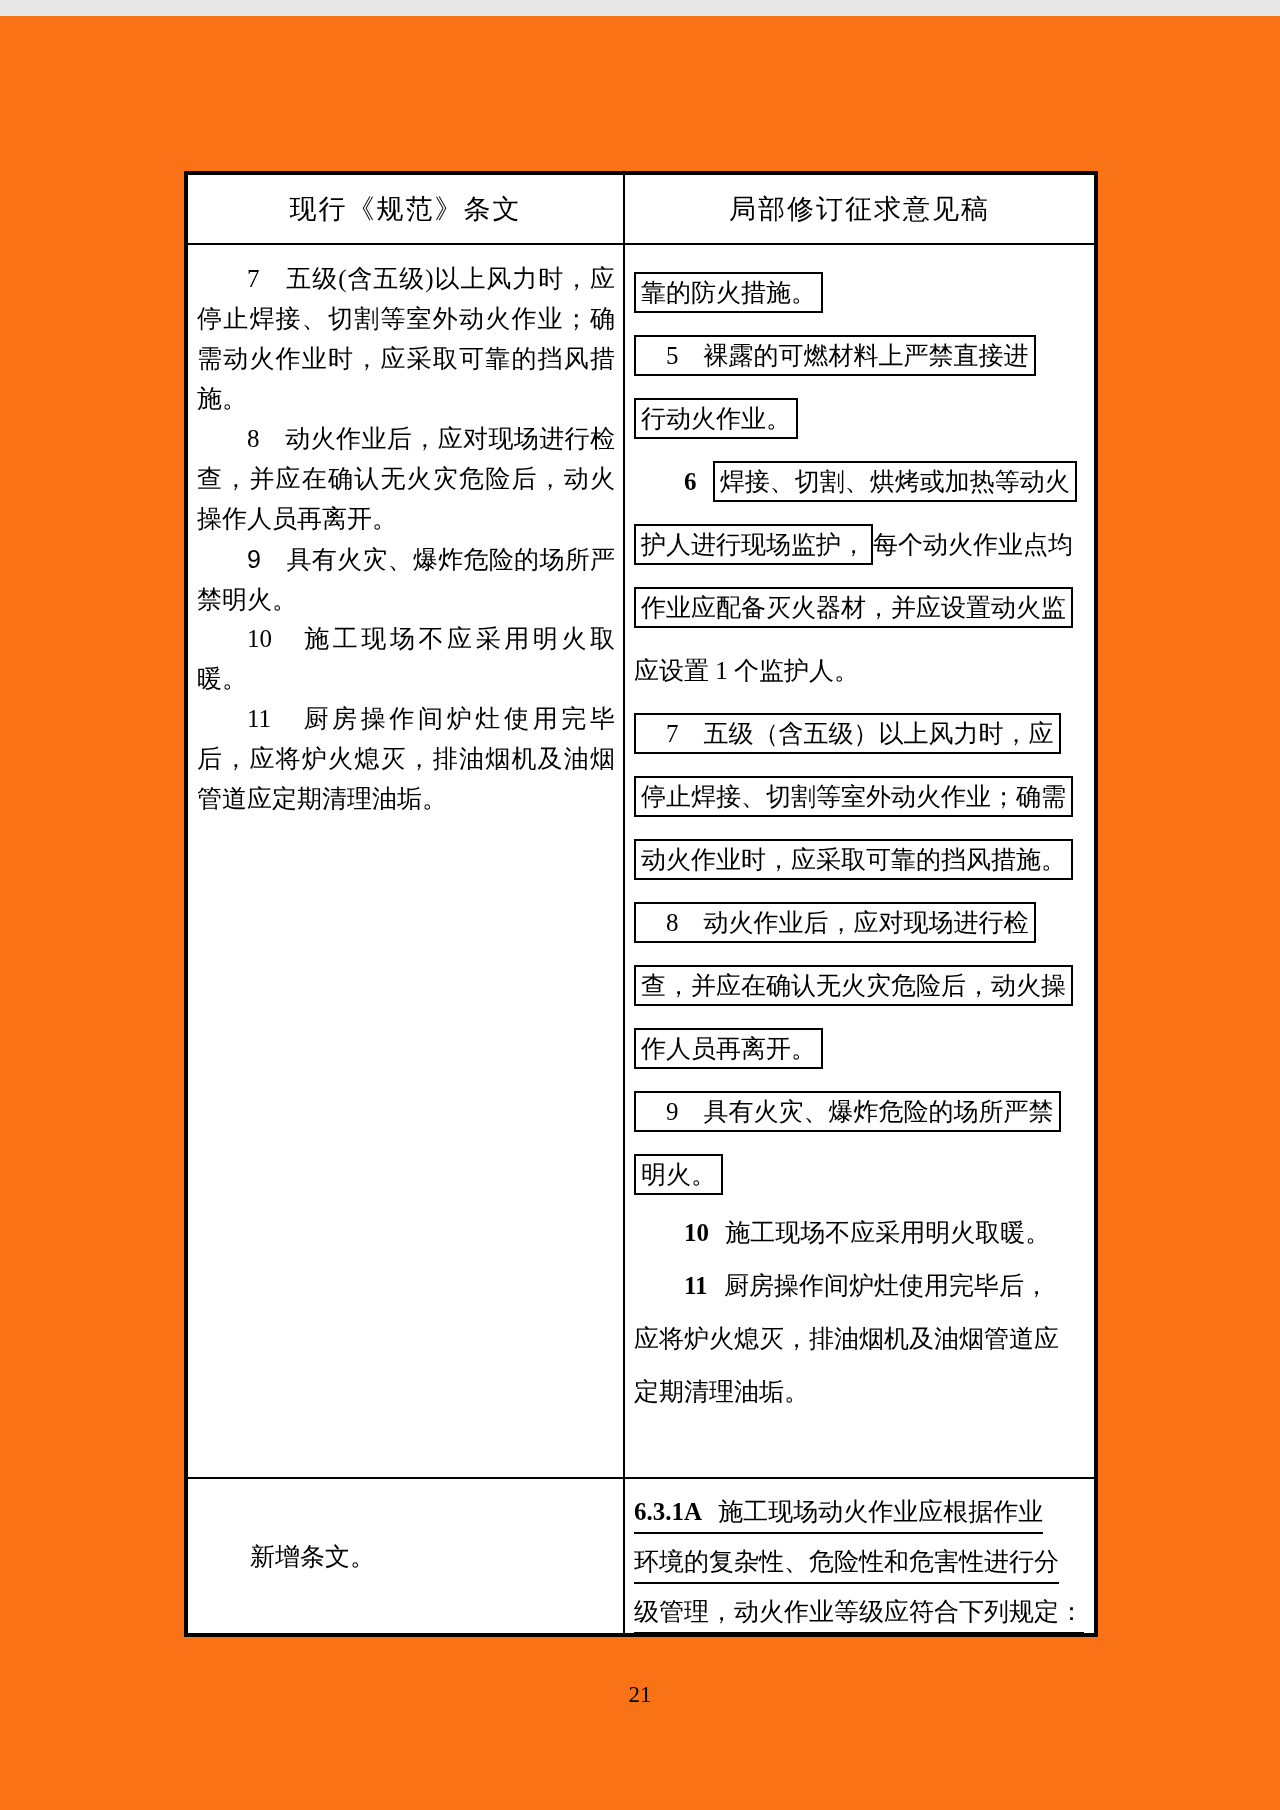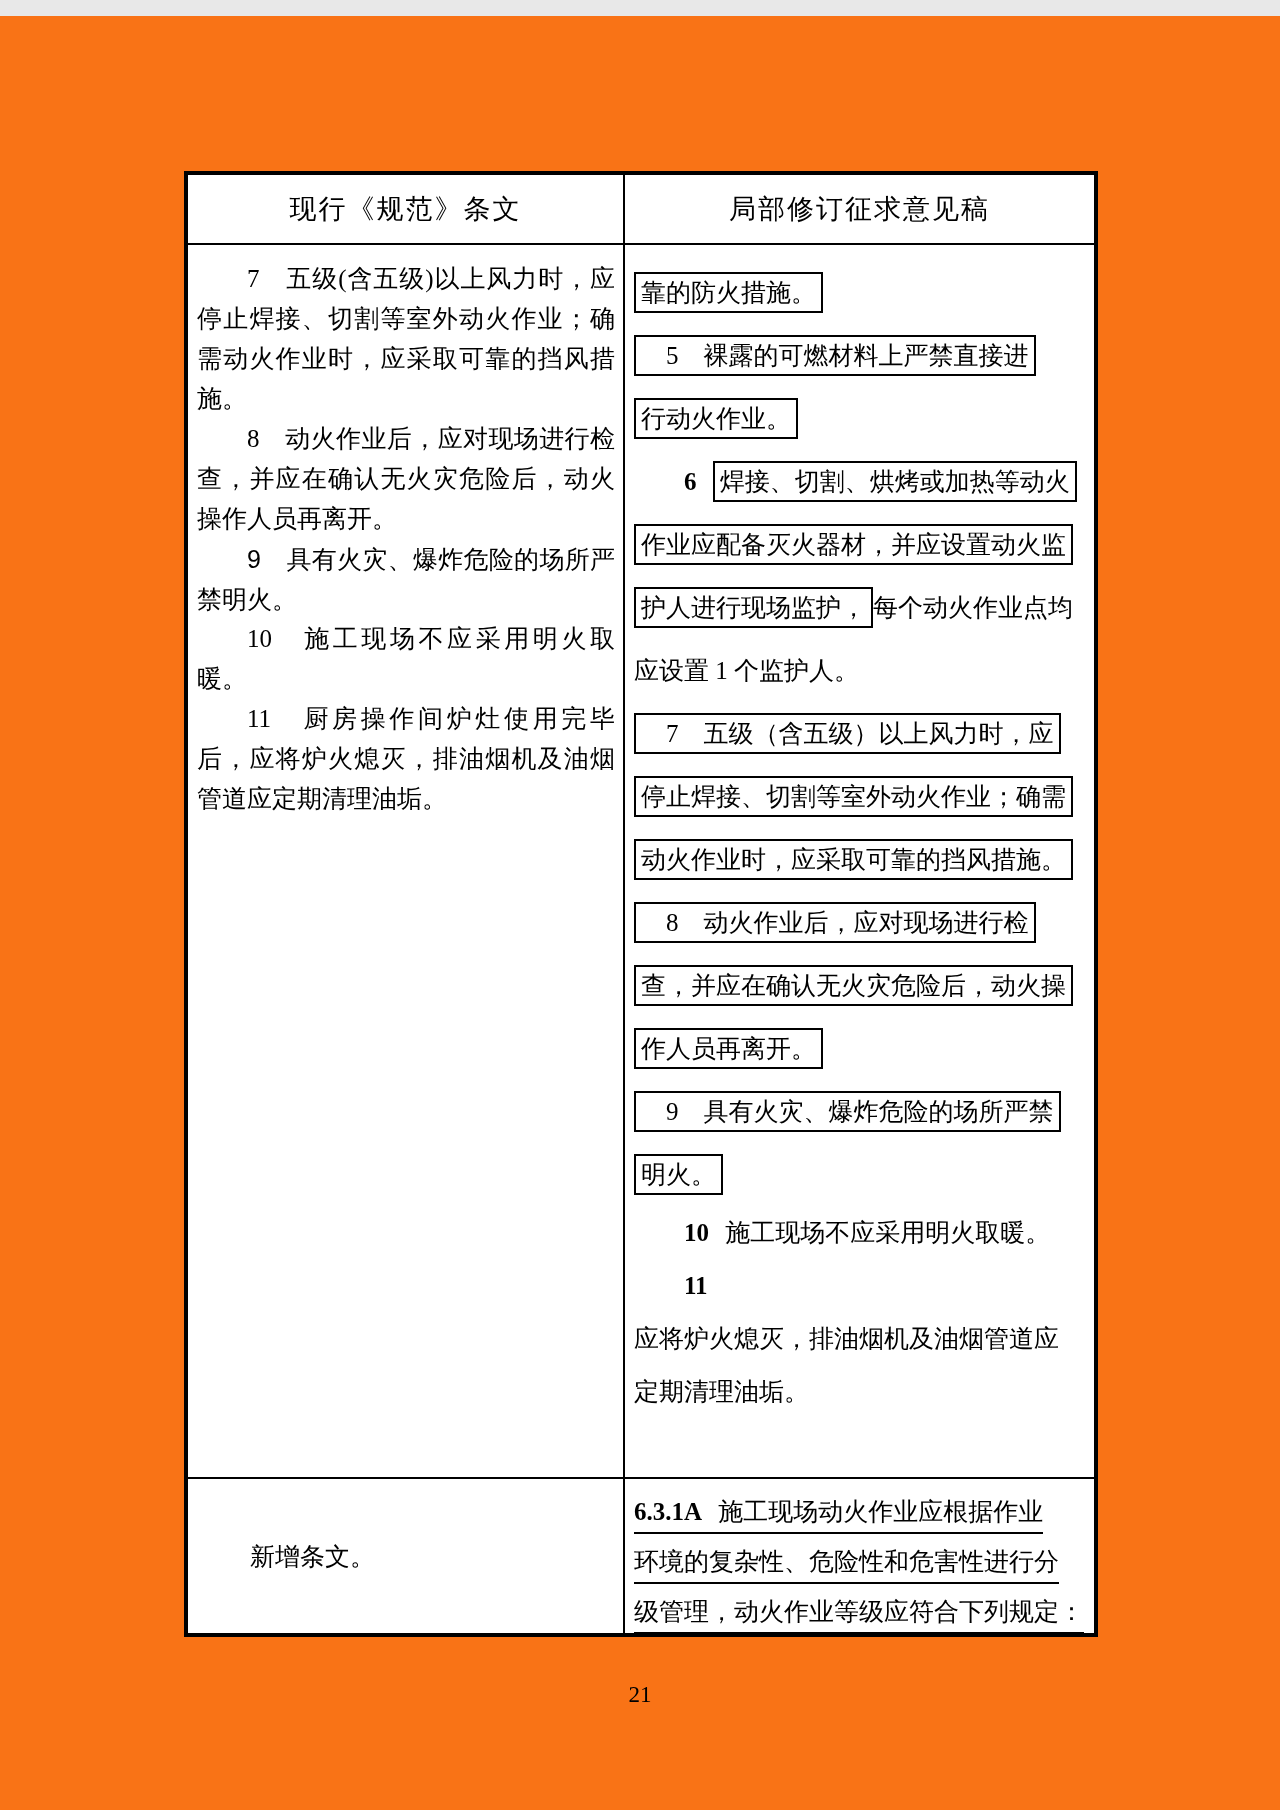--- a/index.html
+++ b/index.html
@@ -135,25 +135,25 @@
             <span class="boxed">　5　裸露的可燃材料上严禁直接进</span>
           </div>
           <div class="rline">
             <span class="boxed">行动火作业。</span>
           </div>
           <div class="rline indent">
             <span class=" num">6</span>
             <span class="boxed">焊接、切割、烘烤或加热等动火</span>
           </div>
           <div class="rline">
-            <span class="boxed">作业应配备灭火器材，并应设置动火监</span>
-          </div>
-          <div class="rline">
             <span class="boxed">护人进行现场监护，</span>
             <span class="">每个动火作业点均</span>
+          </div>
+          <div class="rline">
+            <span class="boxed">作业应配备灭火器材，并应设置动火监</span>
           </div>
           <div class="rline">
             <span class="">应设置 1 个监护人。</span>
           </div>
           <div class="rline">
             <span class="boxed">　7　五级（含五级）以上风力时，应</span>
           </div>
           <div class="rline">
             <span class="boxed">停止焊接、切割等室外动火作业；确需</span>
           </div>
@@ -174,20 +174,21 @@
           </div>
           <div class="rline">
             <span class="boxed">明火。</span>
           </div>
           <div class="rline indent short">
             <span class=" num">10</span>
             <span class="">施工现场不应采用明火取暖。</span>
           </div>
           <div class="rline indent short">
             <span class=" num">11</span>
+            <span class="">厨房操作间炉灶使用完毕后，</span>
           </div>
           <div class="rline short">
             <span class="">应将炉火熄灭，排油烟机及油烟管道应</span>
           </div>
           <div class="rline short">
             <span class="">定期清理油垢。</span>
           </div>
         </div>
     </div>
 

